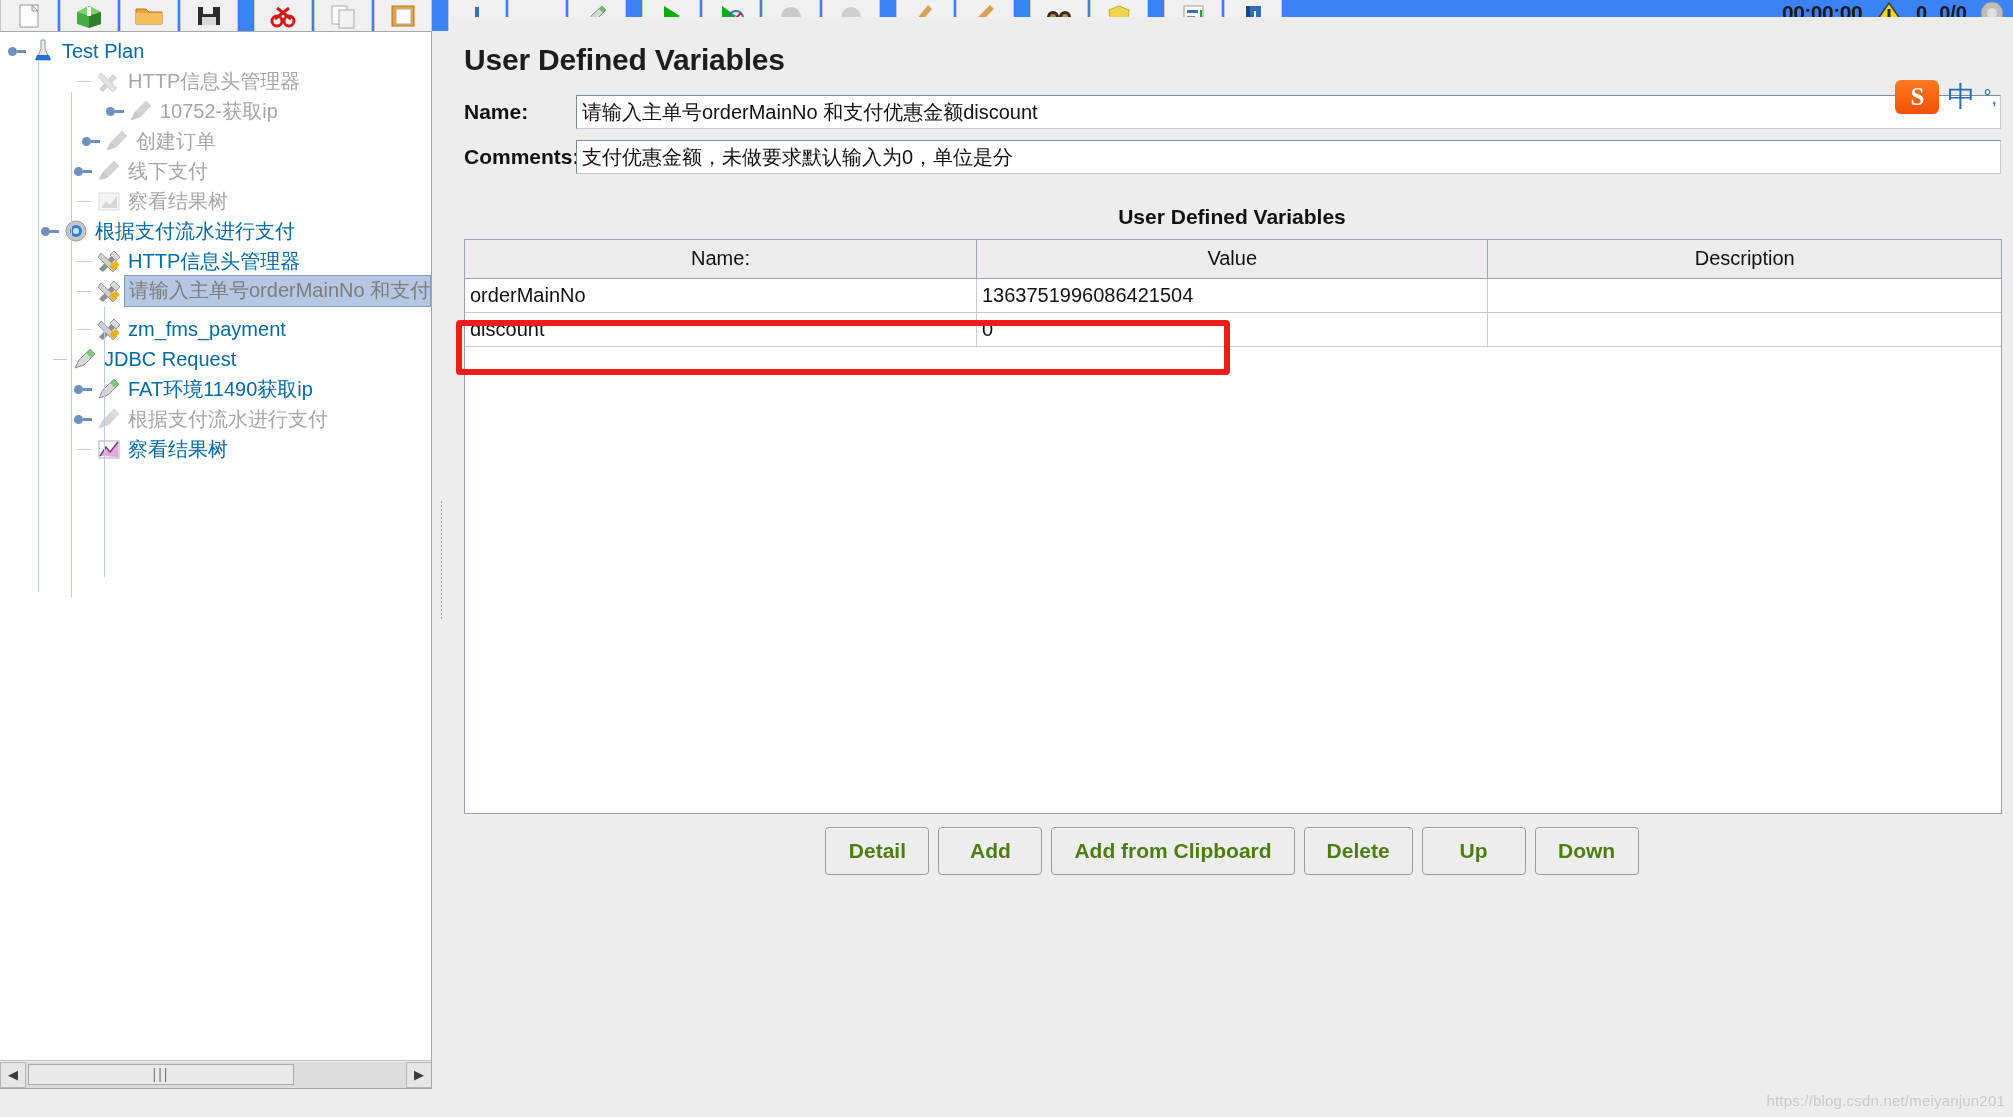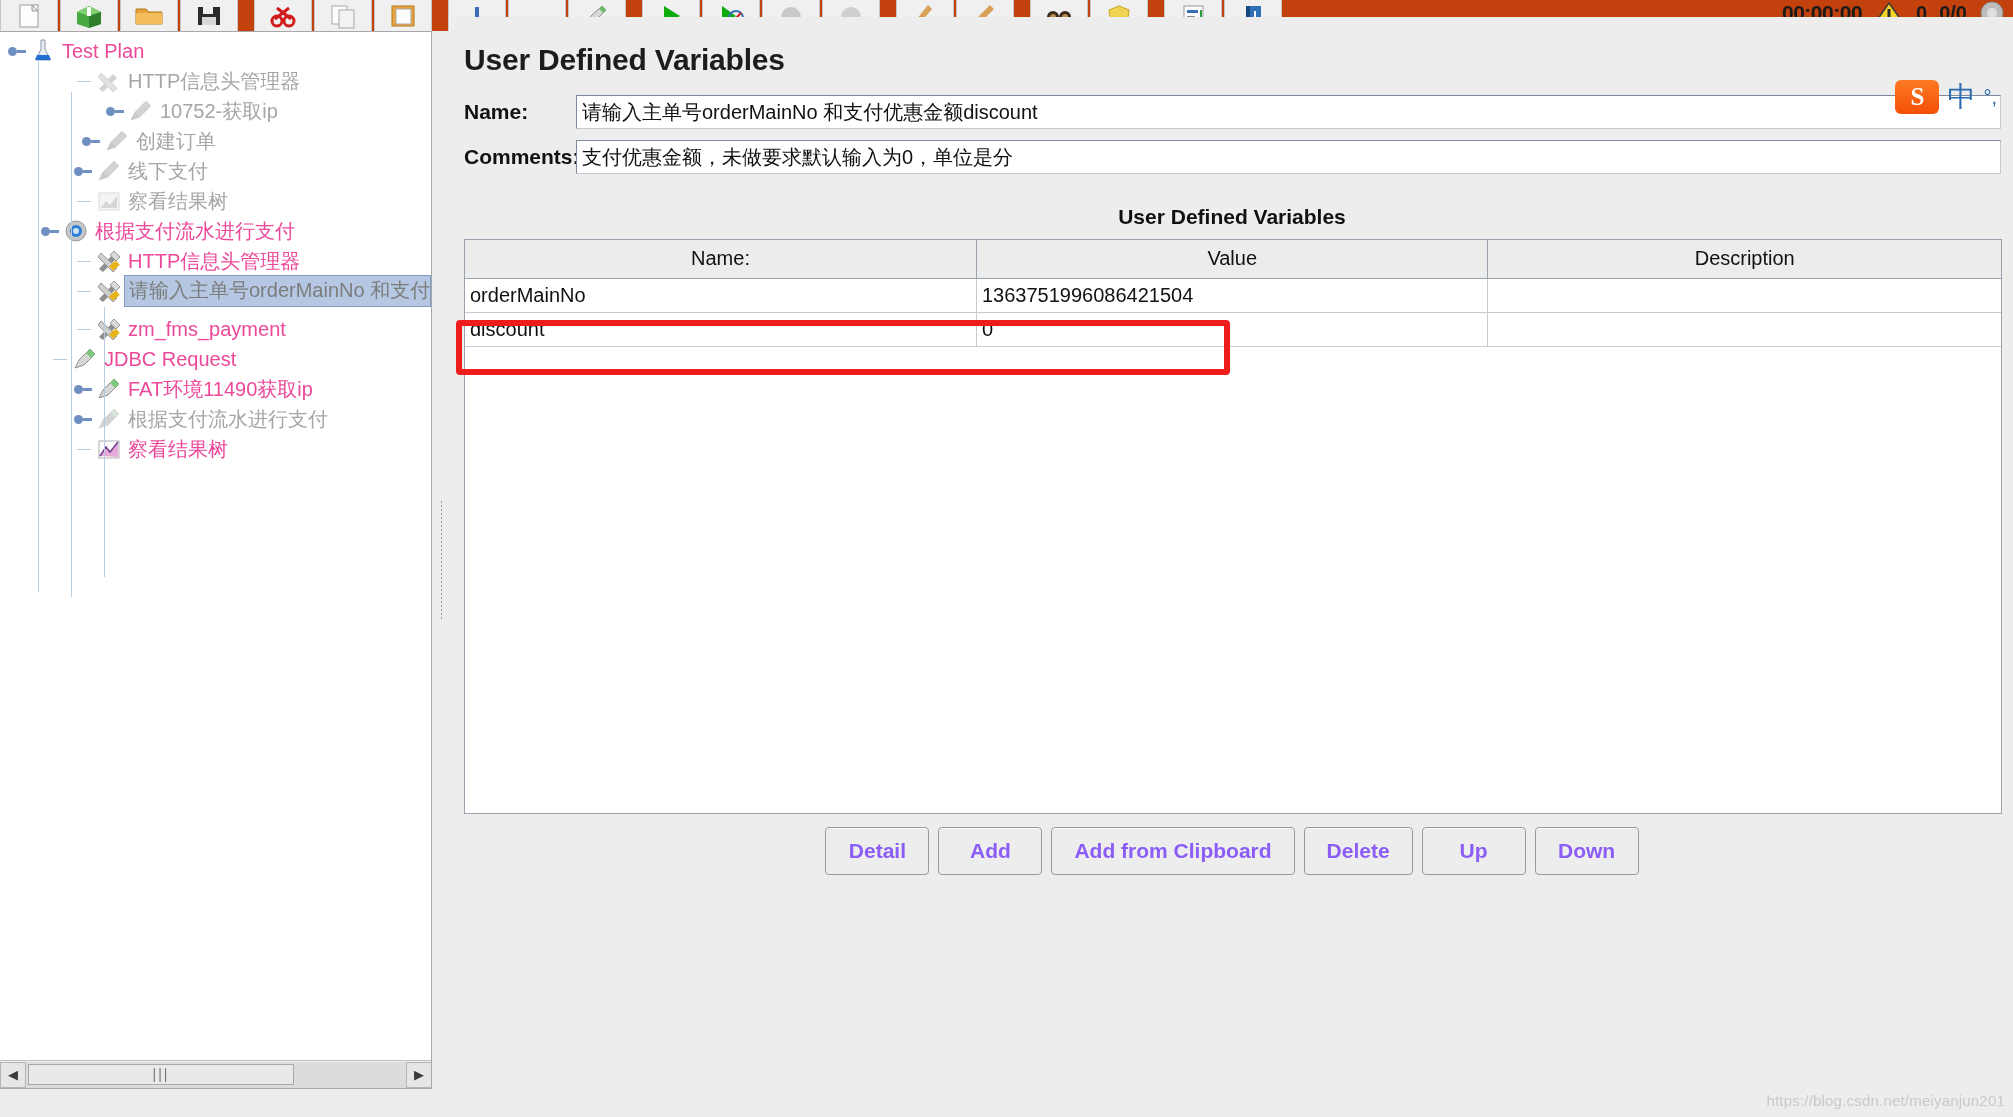--- a/index.html
+++ b/index.html
@@ -13,21 +13,21 @@
   #app {
     position: relative;
     width: 2013px; height: 1117px;
     background: #ededed;
   }
 
   
   .toolbar {
     position: absolute; left: 0; top: 0;
     width: 2013px; height: 31px;
-    background: #c2410c;
+    background: #3b82f6;
     display: flex; align-items: flex-end;
     overflow: hidden;
   }
   .tb-sep { width: 14px; height: 31px; }
   .tb-btn {
     width: 58px; height: 31px;
     margin-right: 2px;
     border: 1px solid #c8c8c8;
     border-bottom: none;
     border-top: none;
@@ -59,21 +59,21 @@
     overflow: hidden;
   }
   .tree-inner { position: relative; padding-top: 4px; }
 
   .tree-row {
     position: relative;
     height: 30px;
     display: flex; align-items: center;
     white-space: nowrap;
     font-size: 20px;
-    color: #ec4899;
+    color: #0369a1;
   }
   .tree-row.disabled { color: #a6a6a6; }
   .tree-row .lbl { padding-left: 4px; padding-right: 6px; }
   .tree-row.selected .lbl {
     background: #b5c7e2;
     border: 1px solid #7e9cc2;
     padding: 1px 4px 2px 4px;
     color: #1a1a1a;
     overflow: hidden;
   }
@@ -218,21 +218,21 @@
     display: flex; align-items: center; justify-content: center;
     gap: 9px;
   }
   .btn {
     height: 48px;
     min-width: 104px;
     padding: 0 22px;
     background: #ededed;
     border: 1px solid #9a9a9a;
     border-radius: 4px;
-    font-size: 21px; font-weight: bold; color: #8b5cf6;
+    font-size: 21px; font-weight: bold; color: #4d7c0f;
     display: flex; align-items: center; justify-content: center;
     box-shadow: inset 0 1px 0 #fdfdfd;
   }
 
   
   .ime {
     position: absolute; right: 16px; top: 78px;
     display: flex; align-items: center; gap: 8px;
     z-index: 30;
   }

